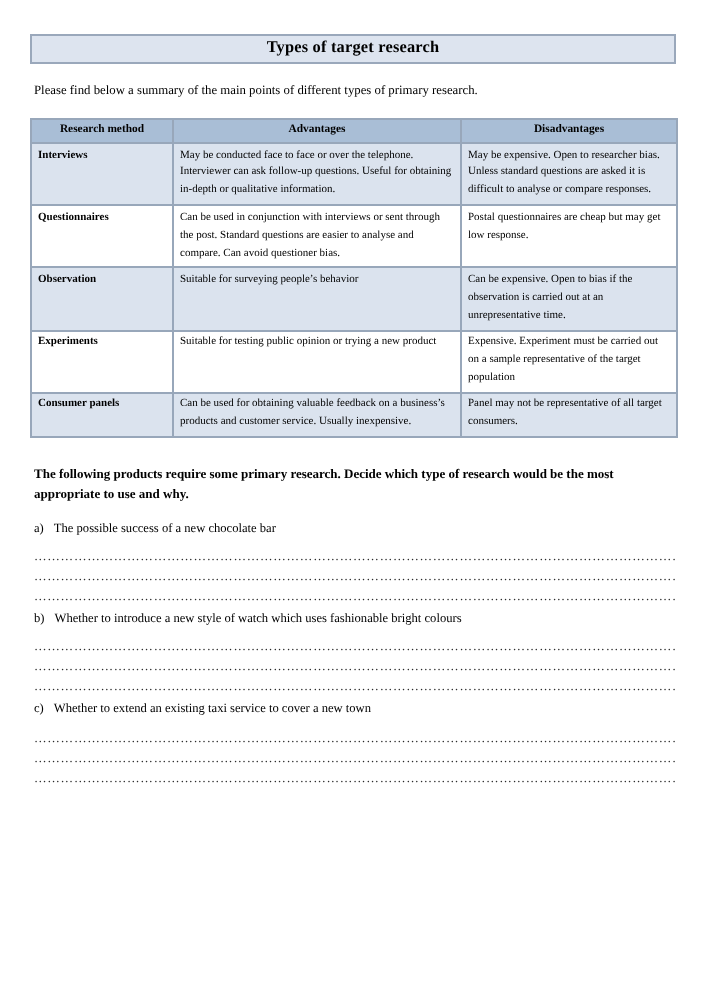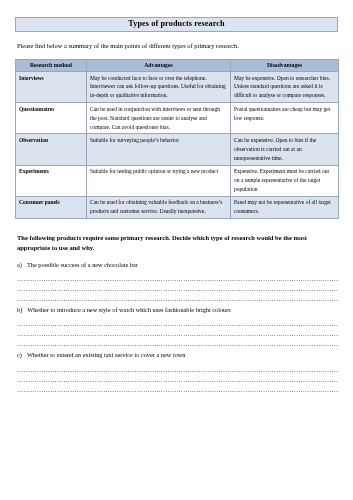--- a/index.html
+++ b/index.html
@@ -110,21 +110,21 @@
     white-space: nowrap;
     color: #2b2b2b;
   }
 </style>
 </head>
 <body>
 
 <div class="page">
 
   <div class="title-box">
-    <span class="title-text">Types of products research</span>
+    <span class="title-text">Types of target research</span>
   </div>
 
   <p class="intro">Please find below a summary of the main points of different types of primary research.</p>
 
   <table class="research-table">
     <colgroup>
       <col class="c1">
         <col class="c2">
         <col class="c3">
     </colgroup>

